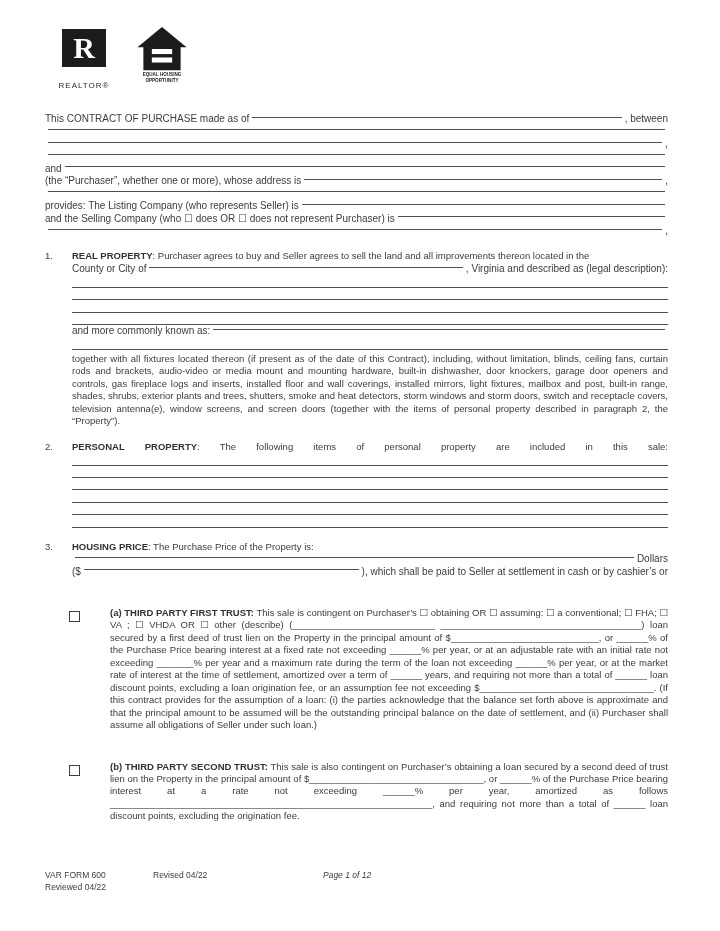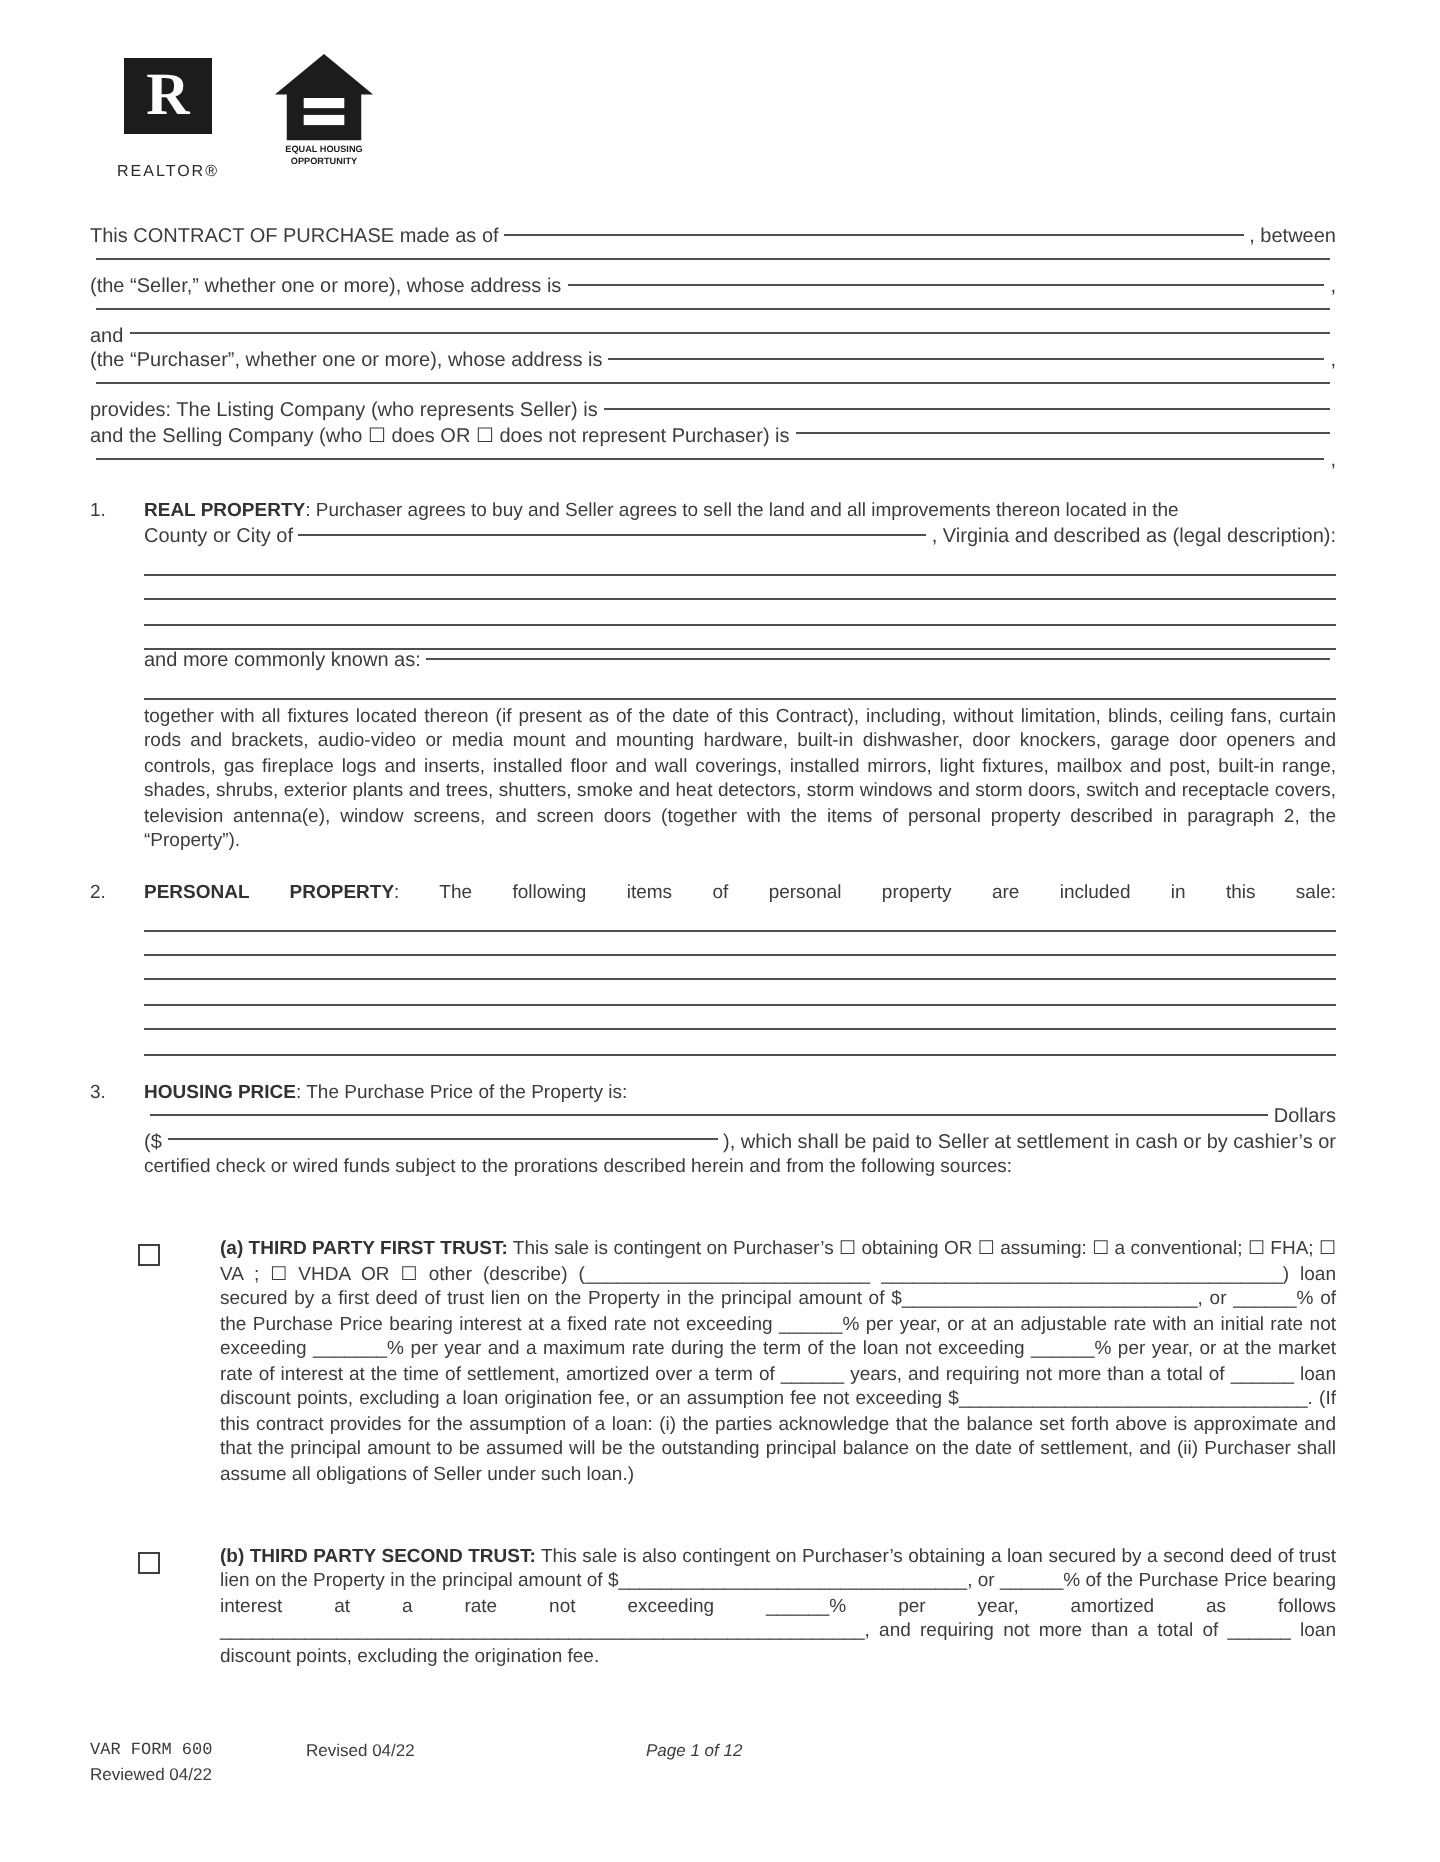--- a/index.html
+++ b/index.html
@@ -44,21 +44,21 @@
   .secbody { flex:1 1 auto; min-width:0; }
   .gap3 { margin-top:3px; }
 
   .trust { display:flex; margin-top:29px; }
   .trust-cb-col { width:65px; flex:none; padding-left:24px; padding-top:1px; }
   .bigcb { width:11px; height:11px; border:1.2px solid #3f3f3f; display:inline-block; background:#fff; }
   .trustbody { flex:1 1 auto; min-width:0; }
 
   
   .footer { position:absolute; left:45px; right:52px; top:870px; font-size:8.5px; line-height:11.5px; }
-  .f-form { position:absolute; left:0; top:0;font-family:Liberation Mono, monospace; }
+  .f-form { position:absolute; left:0; top:0; }
   .f-reviewed { position:absolute; left:0; top:11.5px; }
   .f-revised { position:absolute; left:88px; top:0;margin-left:20px; }
   .f-page { position:absolute; left:278px; top:0; font-style:italic; }
 
   
   .eh-svg { display:block; margin:0 auto; }
 </style>
 </head>
 <body>
 
@@ -85,21 +85,20 @@
   <div class="intro">
     <div class="row">
       <span class="pre">This CONTRACT OF PURCHASE made as of</span>
       <span class="fill"></span>
       <span class="post">, between</span>
     </div>
     <div class="row">
         <span class="fill"></span>
       </div>
     <div class="row">
-      <span class="pre">(the “Seller,” whether one or more), whose address is</span>
       <span class="fill"></span>
       <span class="post">,</span>
     </div>
     <div class="row">
         <span class="fill"></span>
       </div>
     <div class="row">
       <span class="pre">and</span>
       <span class="fill"></span>
     </div>
@@ -166,21 +165,20 @@
       <div class="para"><b>HOUSING PRICE</b><span>: The Purchase Price of the Property is:</span></div>
       <div class="row">
         <span class="fill"></span>
         <span class="post">Dollars</span>
       </div>
       <div class="row">
         <span class="pre">($</span>
         <span class="fill"></span>
         <span class="post">), which shall be paid to Seller at settlement in cash or by cashier’s or</span>
       </div>
-      <div class="para">certified check or wired funds subject to the prorations described herein and from the following sources:</div>
     </div>
   </div>
 
   <div class="trust">
     <div class="trust-cb-col">
       <span class="bigcb"></span>
     </div>
     <div class="trustbody para"><b>(a) THIRD PARTY FIRST TRUST:</b><span> This sale is contingent on Purchaser’s ☐ obtaining OR ☐ assuming: ☐ a conventional;  ☐ FHA;  ☐ VA ;  ☐ VHDA OR  ☐ other (describe) (___________________________ ______________________________________) loan secured by a first deed of trust lien on the Property in the principal amount of $____________________________, or ______% of the Purchase Price bearing interest at a fixed rate not exceeding ______% per year, or at an adjustable rate with an initial rate not exceeding _______% per year and a maximum rate during the term of the loan not exceeding ______% per year, or at the market rate of interest at the time of settlement, amortized over a term of ______ years, and requiring not more than a total of ______ loan discount points, excluding a loan origination fee, or an assumption fee not exceeding $_________________________________. (If this contract provides for the assumption of a loan: (i) the parties acknowledge that the balance set forth above is approximate and that the principal amount to be assumed will be the outstanding principal balance on the date of settlement, and (ii) Purchaser shall assume all obligations of Seller under such loan.)</span></div>
   </div>
 

